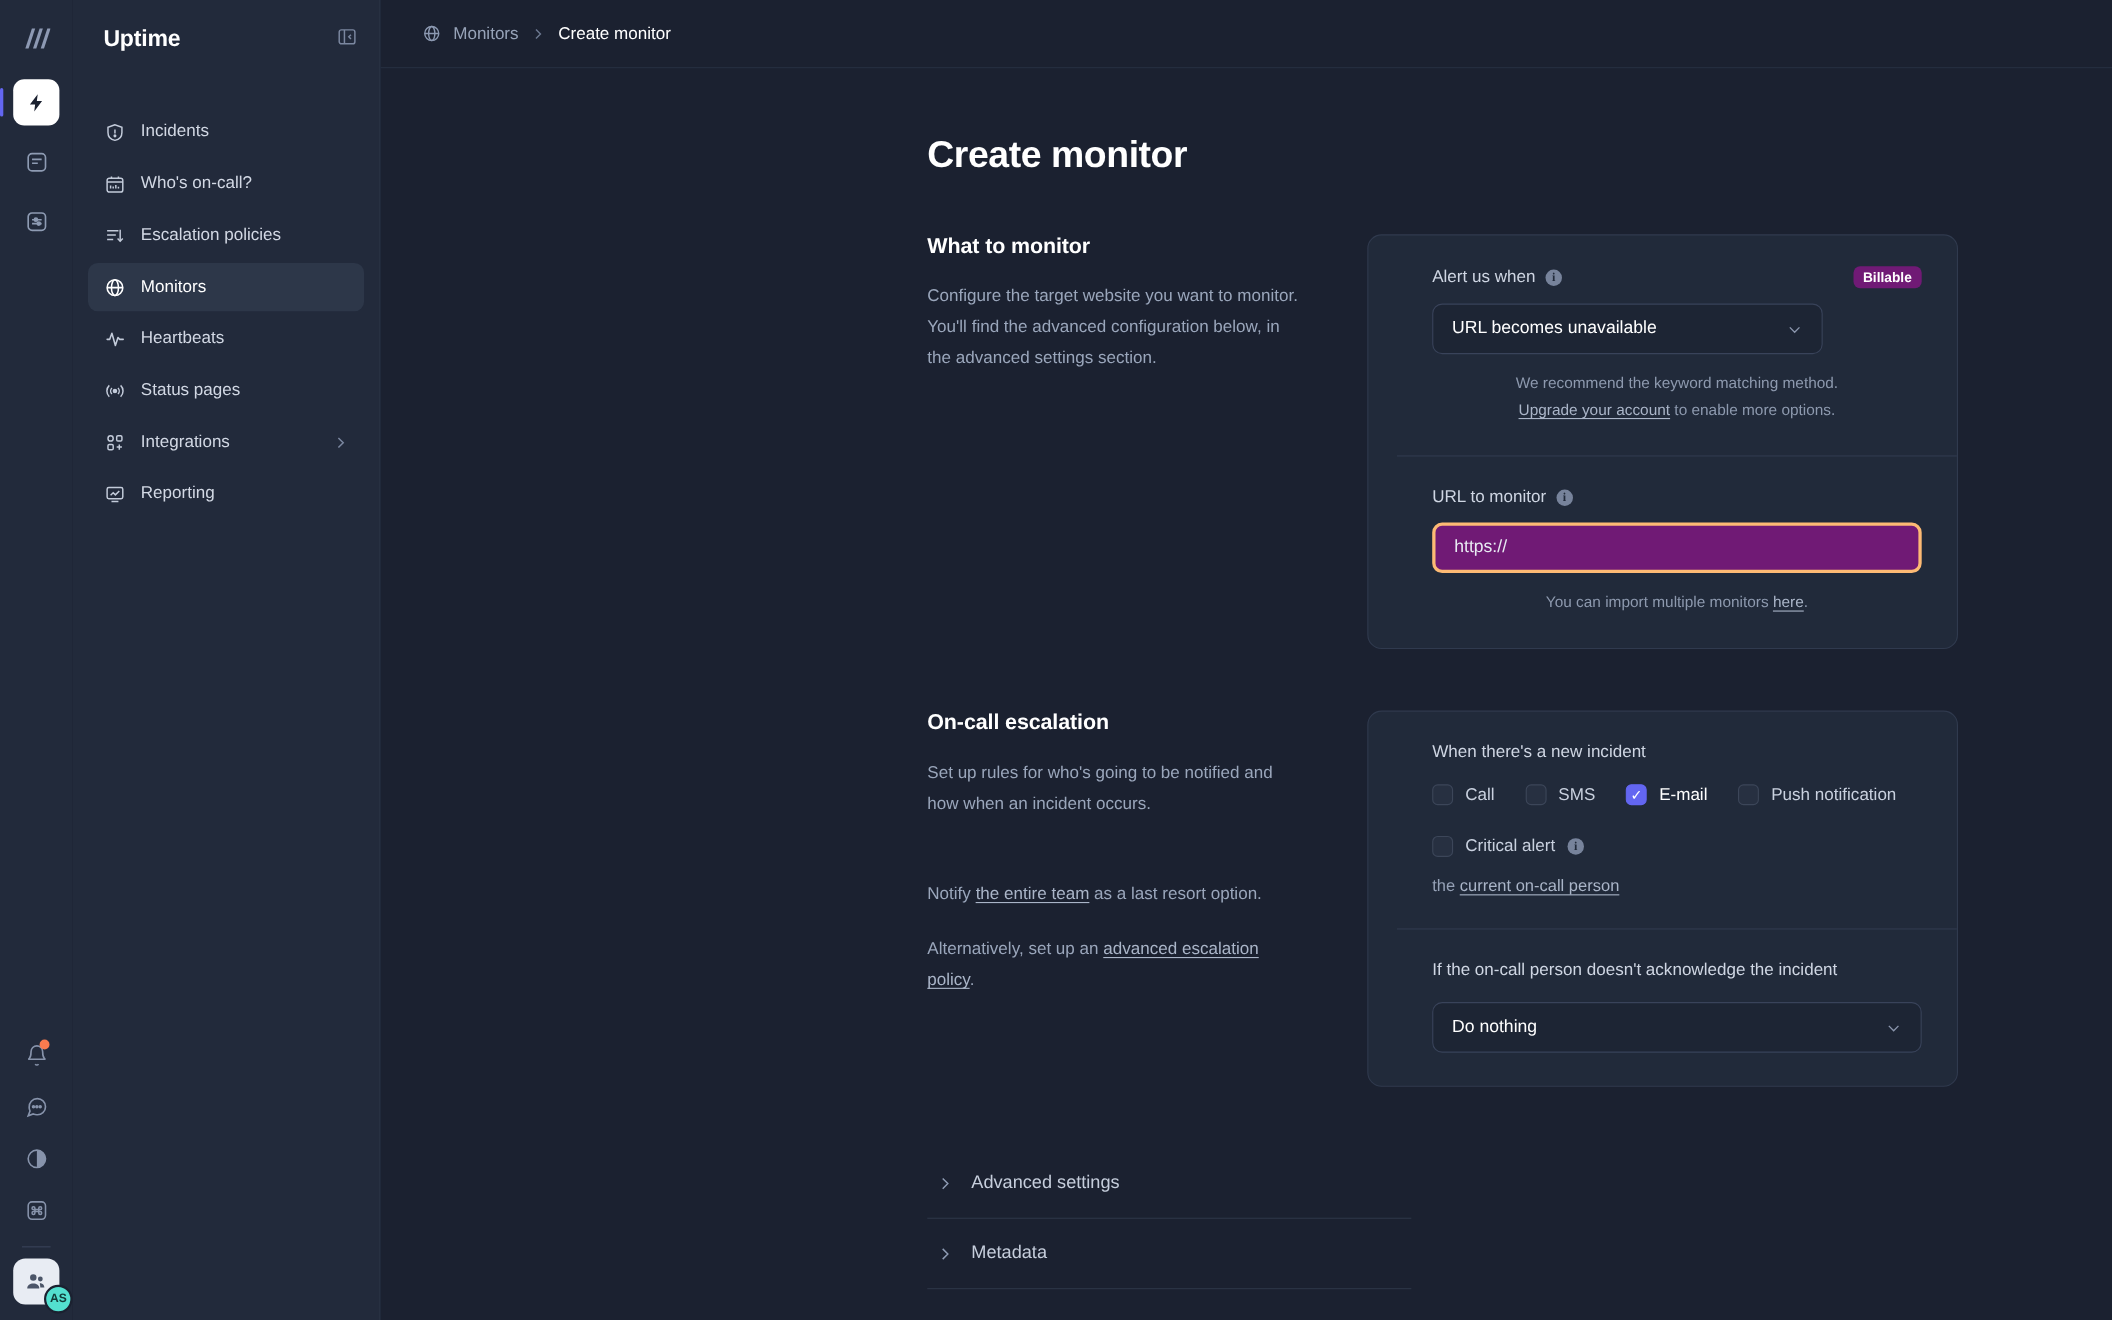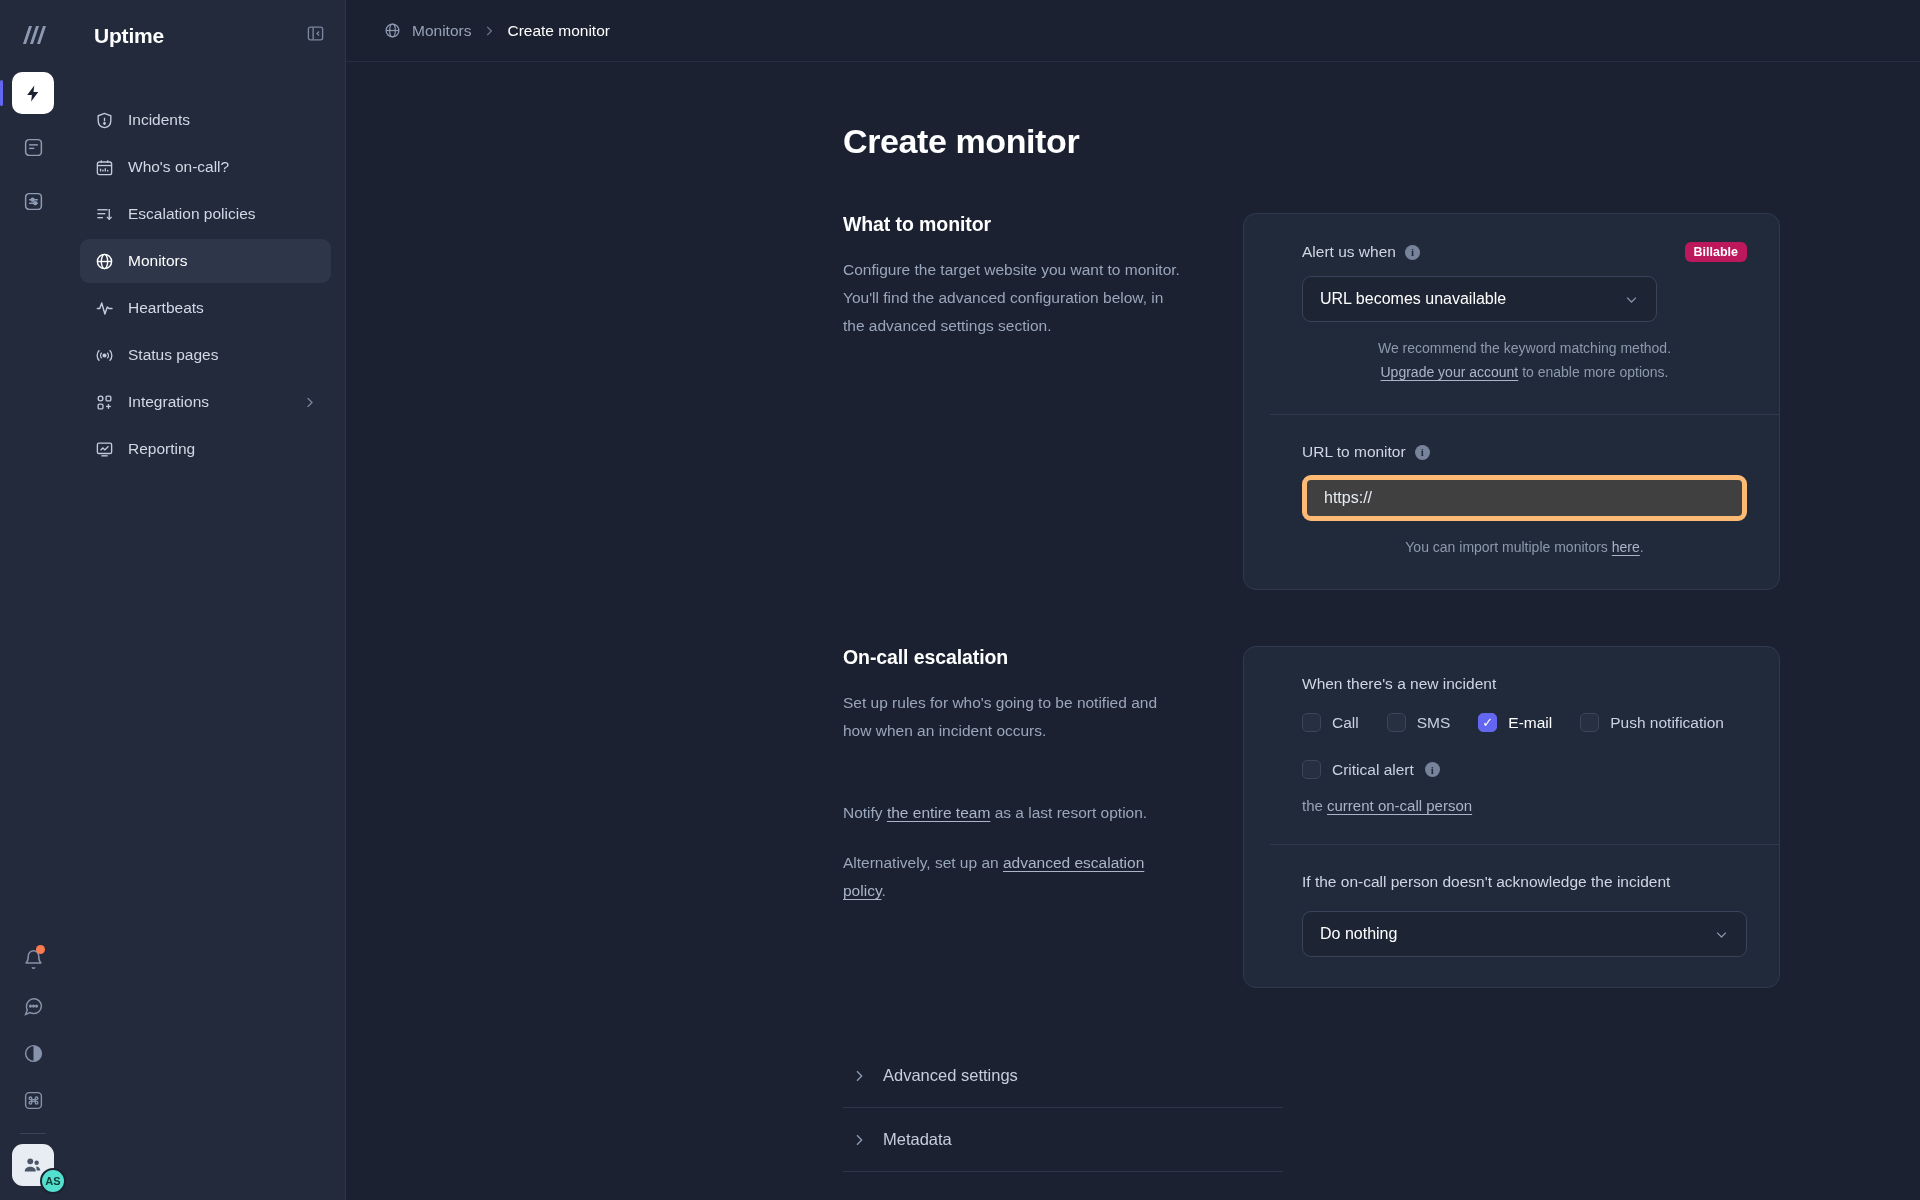--- a/index.html
+++ b/index.html
@@ -116,40 +116,40 @@
 
   .fld-row { display: flex; align-items: center; justify-content: space-between; margin-bottom: 14px; }
   .fld-label { display: flex; align-items: center; gap: 9px; font-size: 15.5px; color: #cfd6e3; }
   .info-ic {
     width: 15px; height: 15px; border-radius: 50%;
     background: #77839b; color: #212a3a;
     font-size: 11px; font-weight: 700; font-family: "Liberation Serif", serif;
     display: inline-flex; align-items: center; justify-content: center; cursor: pointer;
   }
   .badge {
-    background: #be185d; color: #ffffff;
+    background: #701a75; color: #ffffff;
     font-size: 12.5px; font-weight: 600;
     padding: 3px 9px; border-radius: 6px;
   }
 
   .select {
     display: flex; align-items: center; justify-content: space-between;
     height: 46px; padding: 0 17px;
     background: #1d2534; border: 1px solid #39435a; border-radius: 9px;
     color: #ffffff; font-size: 16px; cursor: pointer;
   }
   .select.wide { width: 100%; }
   .select.narrow { width: 355px; }
   .chev { color: #8a95ac; display: flex; }
 
   .help { margin-top: 14px; font-size: 14px; line-height: 24px; color: #8d99ae; text-align: center; }
 
   .input {
     height: 46px; width: 100%; padding: 0 17px;
-    background: #404040; border: 5px solid #fdba74; border-radius: 9px;
+    background: #701a75; border: 3px solid #fdba74; border-radius: 9px;
     color: #e8ecf3; font-size: 16px;
     font-family: "Liberation Sans", sans-serif; outline: none;
   }
   .input::placeholder { color: #e8ecf3; }
 
   .blk-label { font-size: 15.5px; color: #cfd6e3; margin-bottom: 20px; }
   .cbrow { display: flex; align-items: flex-end; gap: 28px; flex-wrap: wrap; }
   .cb { display: flex; align-items: center; gap: 11px; cursor: pointer; }
   .cbox {
     width: 19px; height: 19px; border-radius: 5px;

